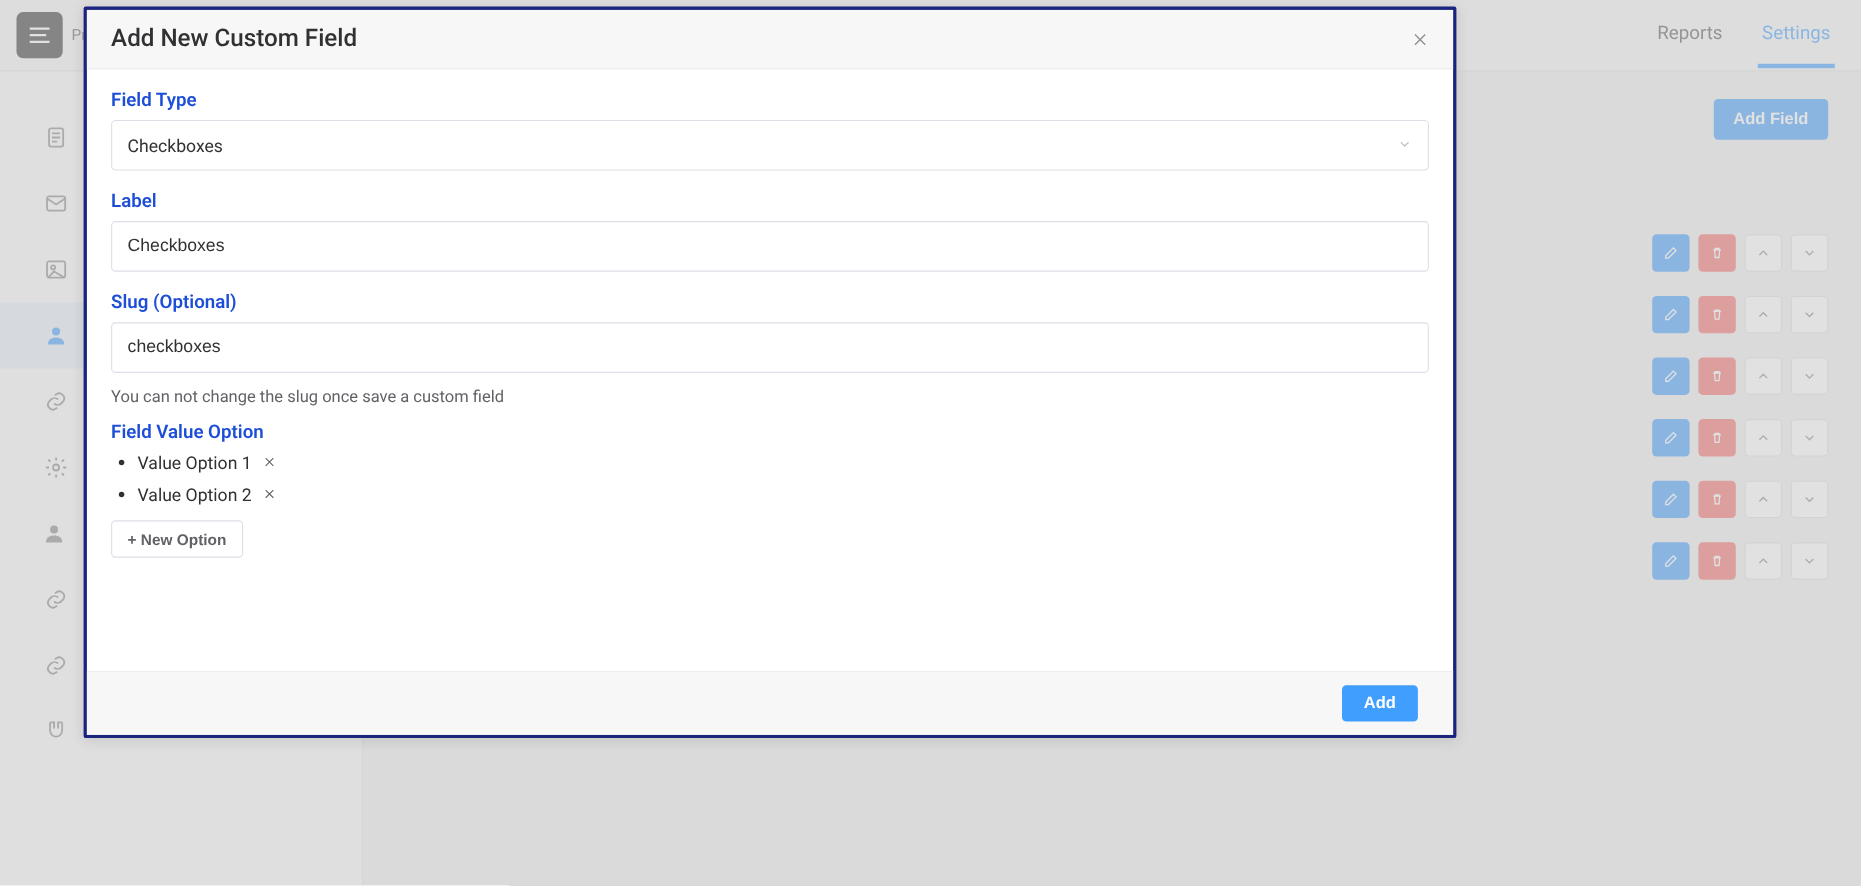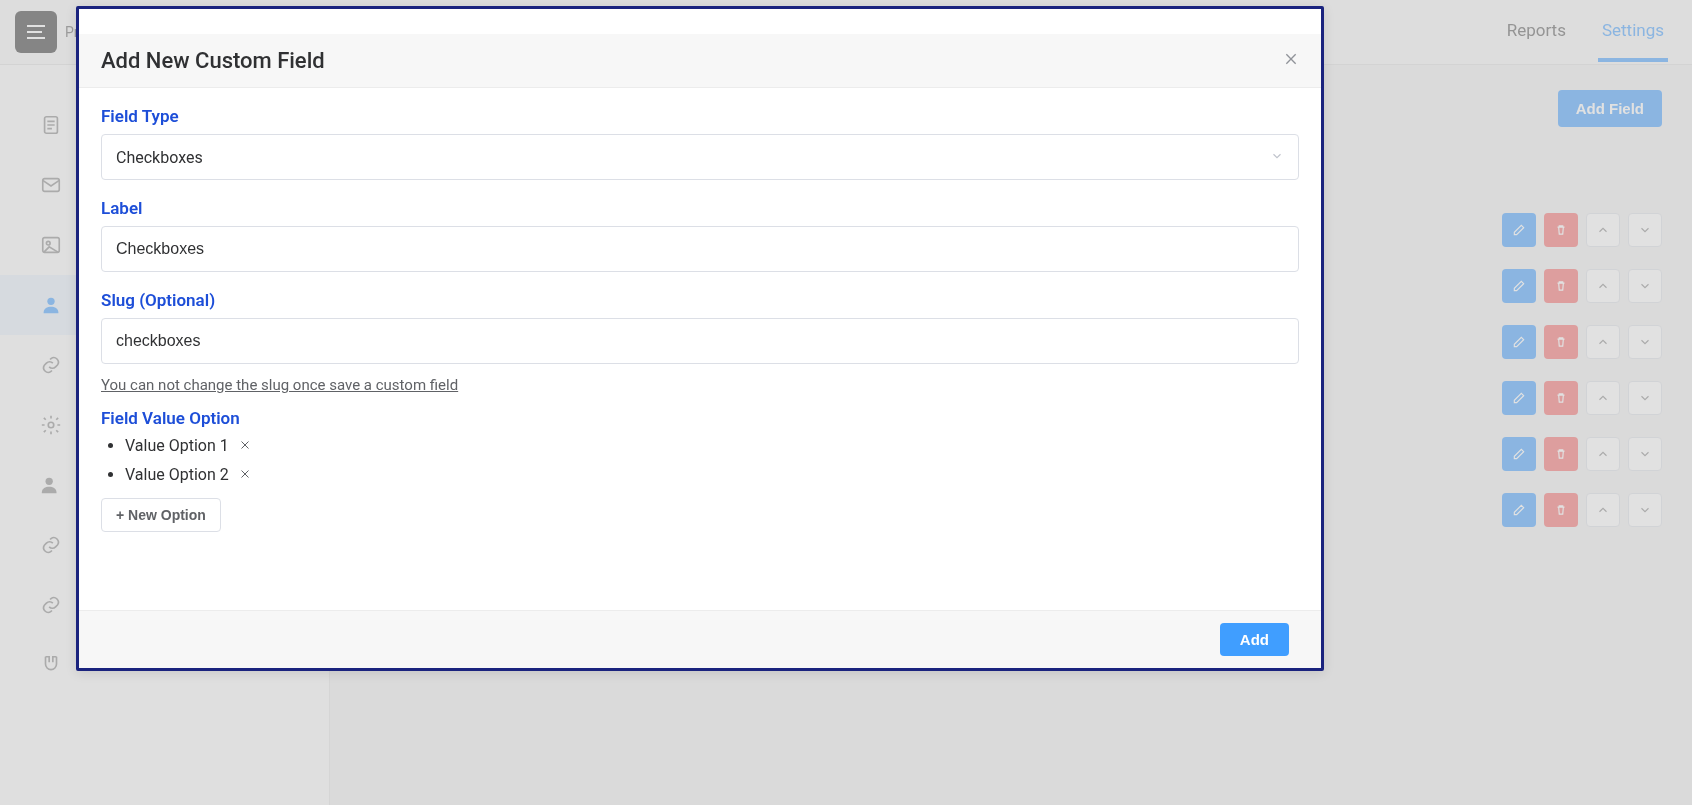--- a/index.html
+++ b/index.html
@@ -147,25 +147,24 @@
     height: 665px;
     background: #fff;
     border: 3px solid #1a237e;
     border-radius: 2px;
     display: flex;
     flex-direction: column;
     box-shadow: 0 2px 12px rgba(0,0,0,0.1);
   }
   .modal-header {
     display: flex;
-    align-items: center;
+    align-items: flex-end;
     padding: 14px 22px;
     border-bottom: 1px solid #ececec;
     background: #f7f7f7;
-    margin-top: 25px;
   }
   .modal-title {
     font-size: 22px;
     font-weight: 500;
     color: #303133;
   }
   .modal-close {
     margin-left: auto;
     color: #909399;
     cursor: pointer;
@@ -198,21 +197,20 @@
     justify-content: space-between;
     gap: 36px;
   }
   .text-input { outline: none; }
   .select .chev { color: #c0c4cc; }
   .help-text {
     font-size: 15px;
     color: #606266;
     margin-top: -6px;
     margin-bottom: 14px;
-    text-decoration: underline;
   }
   .options-list {
     margin: 8px 0 14px 24px;
     padding: 0;
   }
   .options-list li {
     font-size: 16px;
     color: #303133;
     margin-bottom: 10px;
   }

